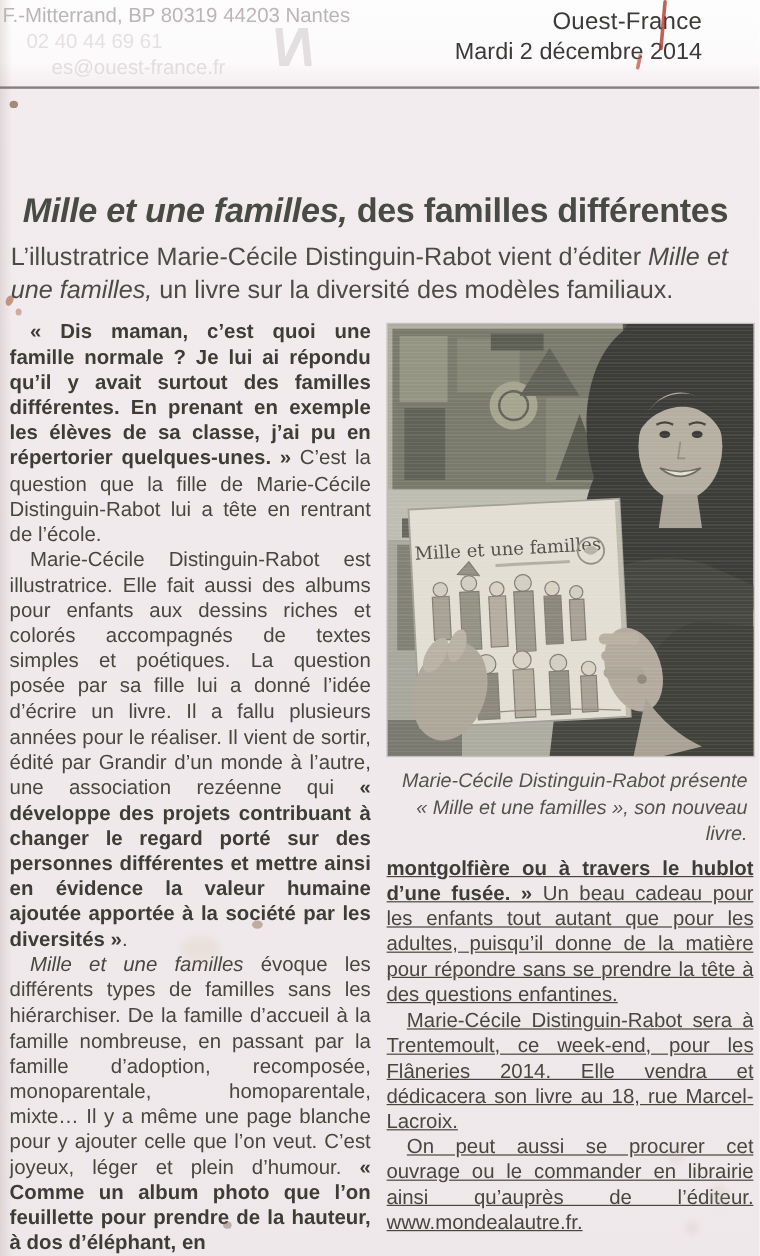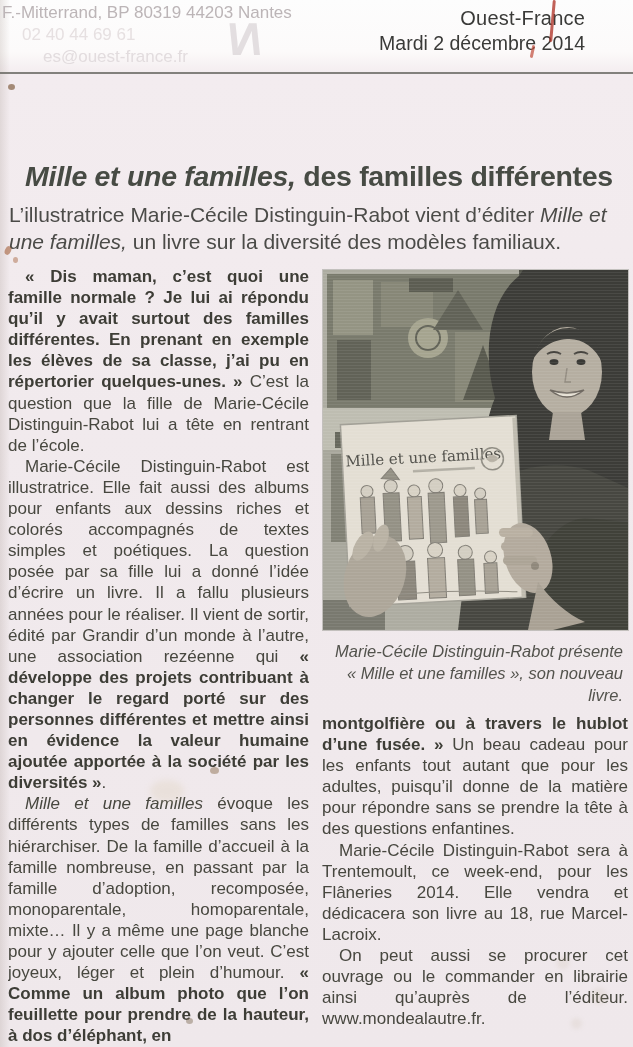--- a/index.html
+++ b/index.html
@@ -20,29 +20,29 @@
   .masthead-block{position:absolute;right:48px;top:6px;text-align:right;color:#3a3a38;}
   .masthead{font-size:20px;line-height:25px;letter-spacing:.2px;}
   .issue-date{font-size:19.5px;line-height:25px;}
   .red-mark-1{position:absolute;left:551px;top:0px;width:3px;height:42px;background:#b23a2e;
     opacity:.8;transform:rotate(5deg);border-radius:2px;}
   .red-mark-2{position:absolute;left:531px;top:45px;width:3px;height:13px;background:#c04c3a;
     opacity:.7;transform:rotate(12deg);border-radius:2px;}
   .header-rule{position:absolute;left:0;top:72px;width:633px;height:2px;background:#65655f;opacity:.8;}
   
   .headline{position:absolute;left:19px;top:160px;width:600px;font-size:28.5px;line-height:32px;
-    font-weight:700;color:#474b44;letter-spacing:-.3px;white-space:nowrap;text-align:center;}
+    font-weight:700;color:#474b44;letter-spacing:-.3px;white-space:nowrap;}
   .headline .t-italic{font-style:italic;}
   .standfirst{position:absolute;left:9px;top:202px;width:612px;font-size:21px;line-height:26.5px;
     color:#4b4b48;}
   
   .column{position:absolute;font-size:17px;line-height:21.1px;color:#47473f;text-align:justify;
     overflow:hidden;}
   #left-col{left:8px;top:266px;width:301px;height:779px;}
-  #right-col{left:322px;top:713px;width:306px;height:332px;}
+  #right-col{left:322px;top:713px;width:306px;height:332px;text-decoration:underline;}
   .para{margin:0;}
   .para.indent{text-indent:17px;}
   .run-bold{font-weight:700;color:#3d3d36;}
   .run-italic{font-style:italic;}
   .run-regular{}
   
   .photo-wrap{position:absolute;left:323px;top:270px;width:305px;height:360px;
     box-shadow:0 0 0 1px rgba(110,115,100,.35);}
   .photo-wrap svg{display:block;filter:sepia(.18) saturate(.55) brightness(1.03) contrast(.9);}
   .scanlines{position:absolute;inset:0;pointer-events:none;

